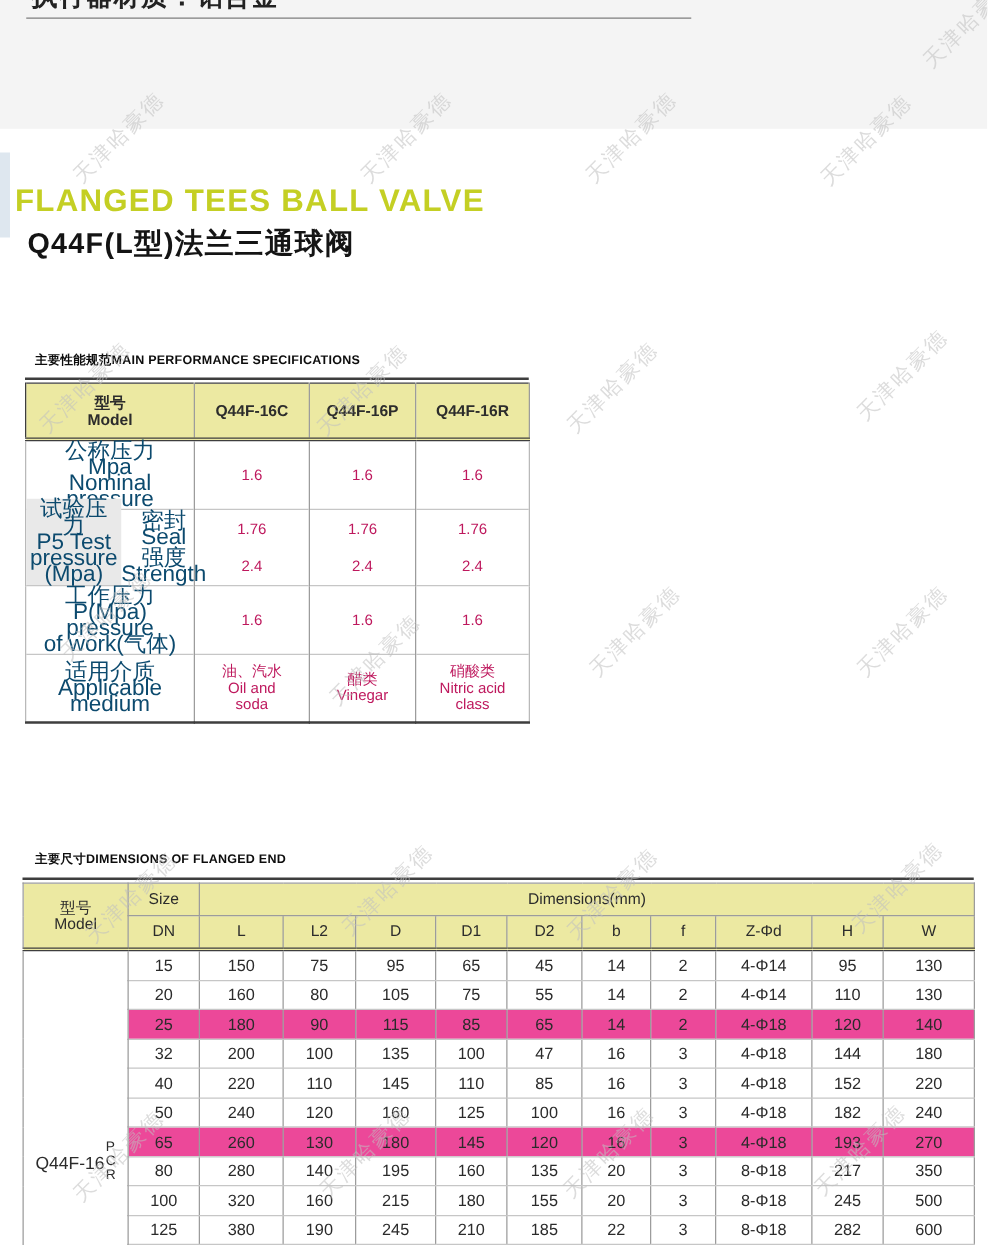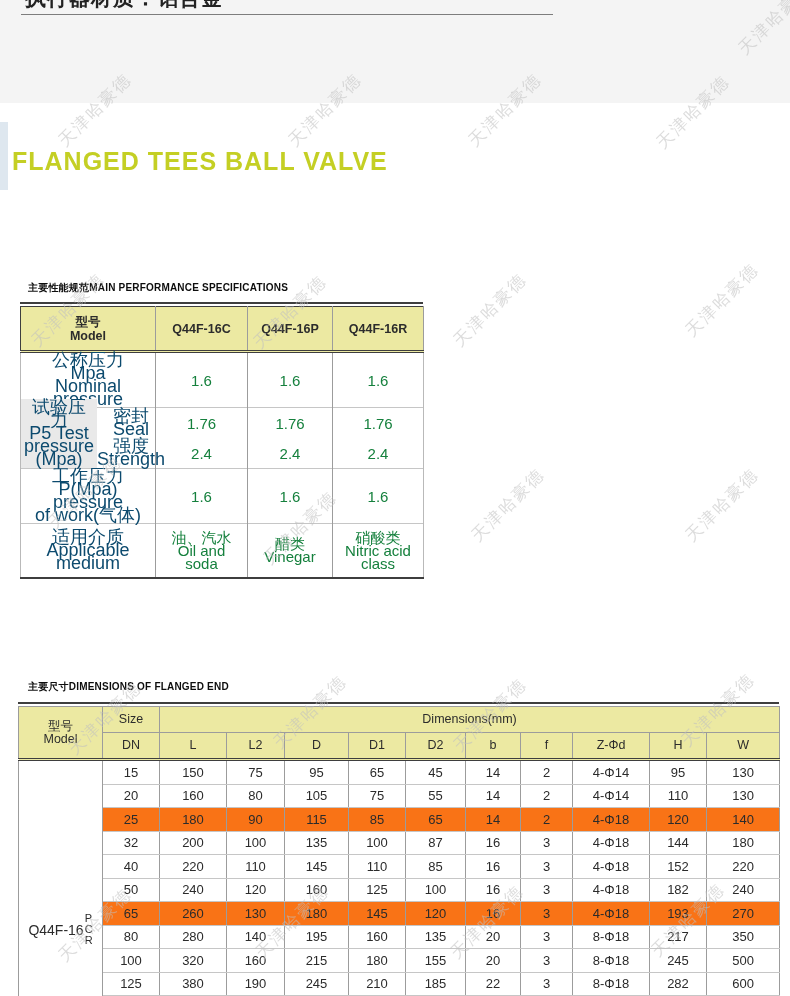--- a/index.html
+++ b/index.html
@@ -33,39 +33,39 @@
     border-bottom:3px double #3e3e3e;border-left:1px solid #9c9c9c;}
   .spec-table th:first-child{border-left:1px solid #3e3e3e;}
   .spec-table th:last-child{border-right:1px solid #9c9c9c;}
   .spec-table td{border-left:1px solid #9c9c9c;border-top:1px solid #c6c6c6;
     text-align:center;vertical-align:middle;}
   .spec-table tr:first-child td{border-top:none;}
   .spec-table td:first-child{border-left:1px solid #b9b9b9;}
   .spec-table td:last-child{border-right:1px solid #b9b9b9;}
   .spec-table tr.hl td{background:#f3efc4;}
   .spec-table .lbl{font-size:18px;line-height:13px;color:#0c4a6e;}
-  .spec-table .val{font-size:15px;color:#15803d;}
+  .spec-table .val{font-size:12px;color:#be185d;}
   .splitwrap{display:flex;width:100%;}
   .splitleft{width:88px;display:flex;align-items:flex-end;justify-content:center;}
   .splitleft .greybox{background:#e9e9e9;padding:2px 3px;}
   .splitright{flex:1;display:flex;flex-direction:column;}
   .subcell{flex:1;display:flex;align-items:center;justify-content:center;}
   .vwrap{display:flex;flex-direction:column;width:100%;}
   .subval{flex:1;display:flex;align-items:center;justify-content:center;}
   
   .dims-wrap{left:18px;top:702px;width:761px;}
   .dims-table{width:761px;}
   .dims-table th{background:#ece9a2;font-size:12.5px;line-height:13px;color:#2c2c2c;font-weight:400;
     border:1px solid #9c9c9c;height:23px;text-align:center;}
   .dims-table tr.h2 th{border-bottom:3px double #3e3e3e;}
   .dims-table th[rowspan]{border-bottom:3px double #3e3e3e;}
   .dims-table td{border-left:1px solid #9c9c9c;border-right:1px solid #9c9c9c;
     border-top:1px solid #c6c6c6;border-bottom:1px solid #c6c6c6;
     font-size:13px;color:#2b2b2b;text-align:center;height:22.5px;padding:0;}
-  .dims-table tr.hl td{background:#f97316;}
+  .dims-table tr.hl td{background:#ec4899;}
   .modelcell{vertical-align:top !important;background:#ffffff;}
   .mwrap{display:inline-flex;align-items:center;margin-top:152px;}
   .mwrap .mprefix{font-size:14px;color:#2b2b2b;}
   .mstack{display:inline-block;font-size:11px;line-height:11px;color:#2b2b2b;text-align:left;margin-left:1px;}
   
   .wm{position:absolute;z-index:10;pointer-events:none;white-space:nowrap;
     font-size:17px;letter-spacing:2px;color:#c0c0c0;opacity:.55;
     transform:translate(-50%,-50%) rotate(-45deg);}
 </style>
 </head>
@@ -76,20 +76,21 @@
   <div class="topband">
     <div class="topclip">
       <span>执行器材质：铝合金</span>
     </div>
     <div class="toprule"></div>
   </div>
 
   <div class="strip"></div>
 
   <div class="title-en" style="color: rgb(196, 207, 36);">FLANGED TEES BALL VALVE</div>
+  <div class="title-cn">Q44F(L型)法兰三通球阀</div>
 
   <div class="sec-title spec">主要性能规范MAIN PERFORMANCE SPECIFICATIONS</div>
 
   <div class="tbl-wrap spec-wrap">
     <table class="spec-table">
       <colgroup>
           <col style="width:135px">
           <col style="width:92px">
           <col style="width:85px">
           <col style="width:91px">
@@ -243,21 +244,21 @@
             <td>4-Φ18</td>
             <td>120</td>
             <td>140</td>
           </tr>
           <tr>
             <td>32</td>
             <td>200</td>
             <td>100</td>
             <td>135</td>
             <td>100</td>
-            <td>87</td>
+            <td>47</td>
             <td>16</td>
             <td>3</td>
             <td>4-Φ18</td>
             <td>144</td>
             <td>180</td>
           </tr>
           <tr>
             <td>40</td>
             <td>220</td>
             <td>110</td>

